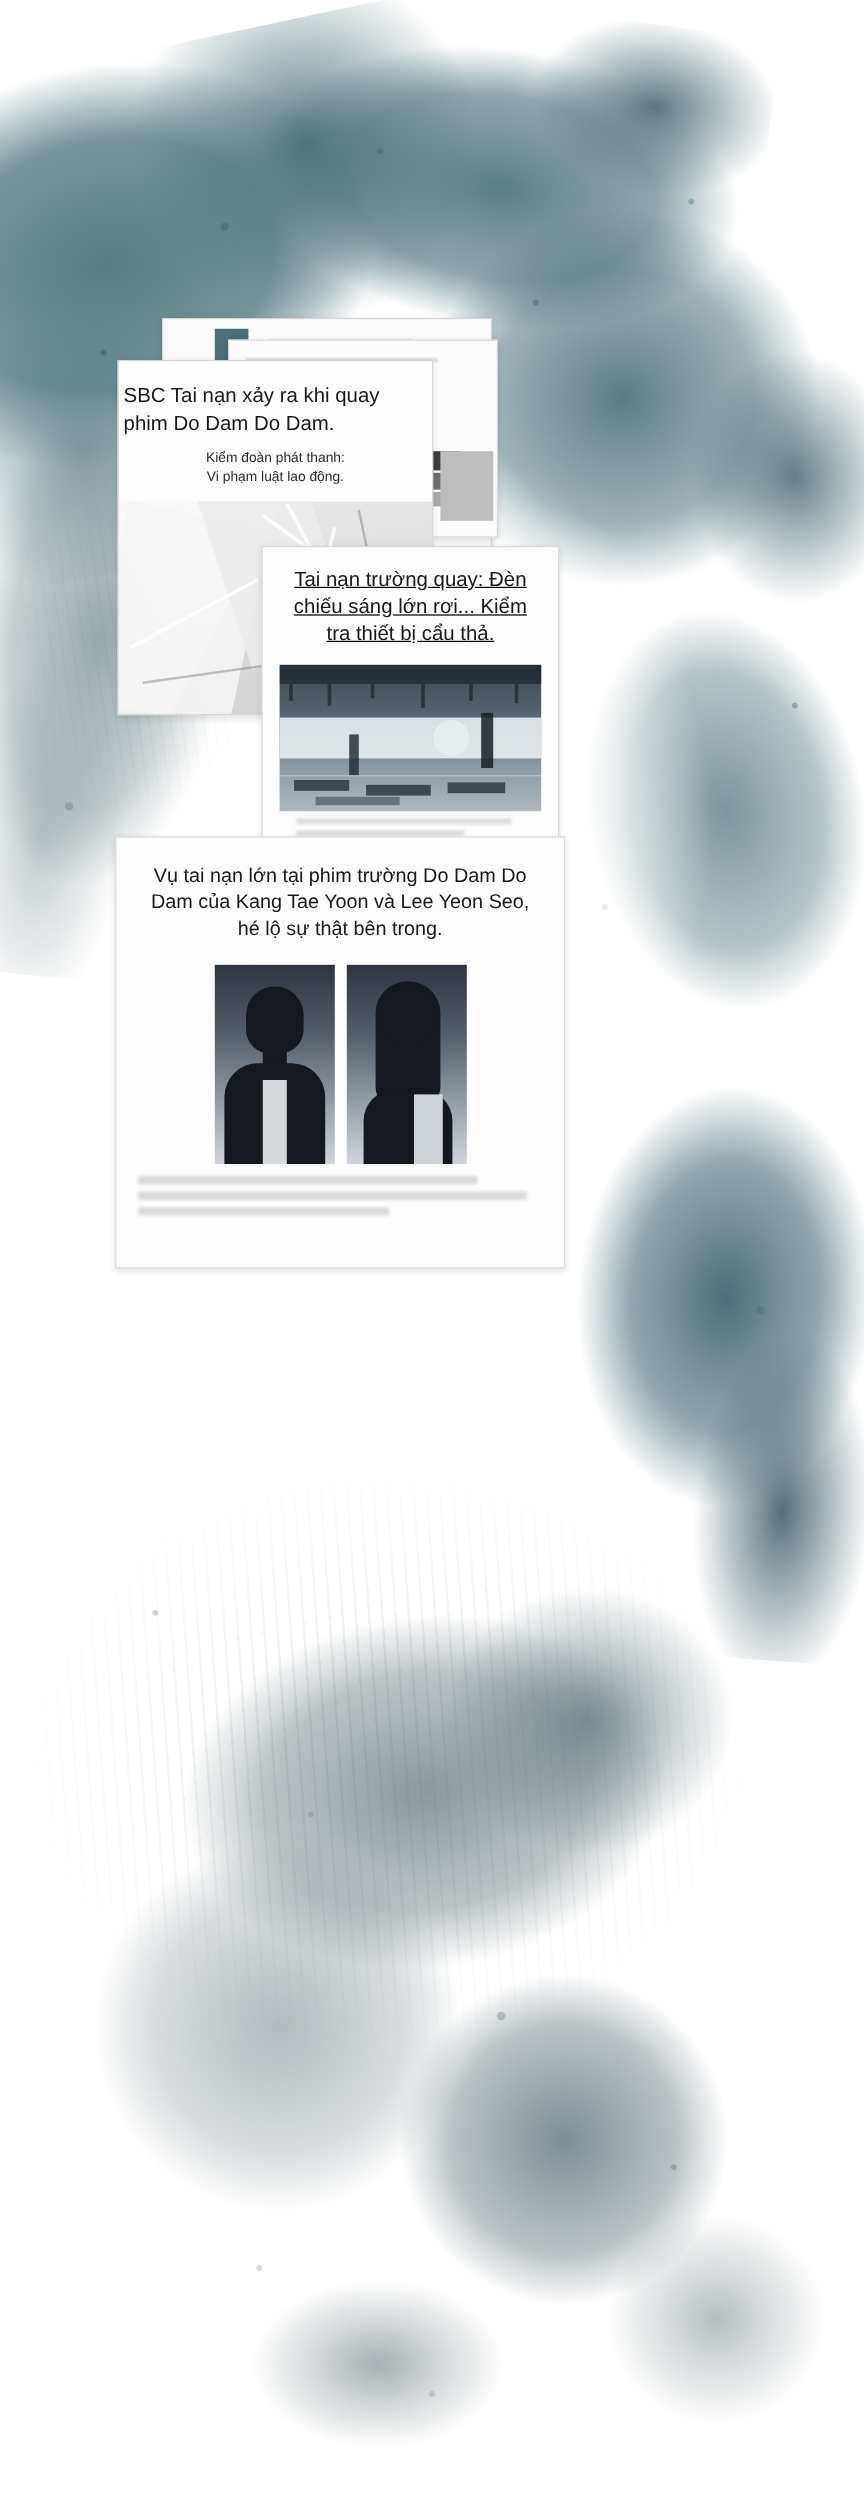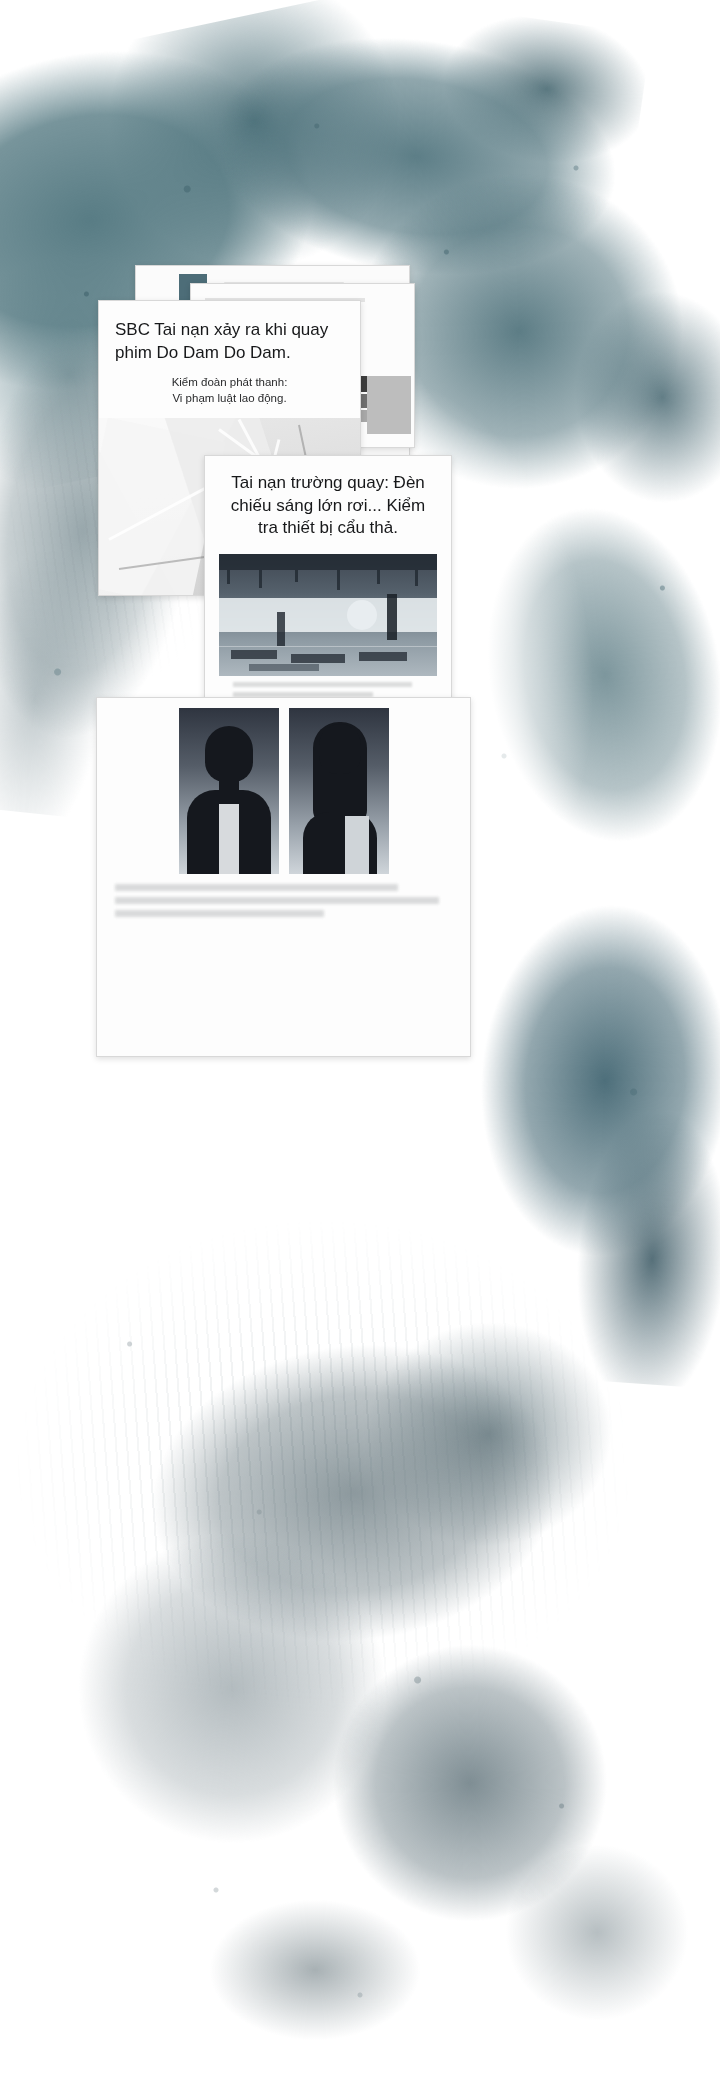--- a/index.html
+++ b/index.html
@@ -190,38 +190,38 @@
     background: #fcfcfc;
   }
 
   
   .card-1 {
     left: 98px; top: 300px;
     width: 263px; height: 296px;
   }
   
   .card-2 {
-    left: 204px; top: 455px;
-    width: 248px; height: 250px;
+    left: 218px; top: 455px;
+    width: 248px; height: 250px; text-decoration: underline;
   }
   
   .card-3 {
     left: 96px; top: 697px;
     width: 375px; height: 360px;
   }
 
   .headline {
     font-size: 17px;
     line-height: 1.33;
     color: #17181a;
     text-align: center;
     padding: 16px 14px 6px 14px;
     font-weight: 400;
   }
-  .card-1 .headline { text-align: left; padding: 18px 16px 4px 16px; }
+  .card-1 .headline { text-align: left; padding: 18px 16px 4px 4px; }
   .card-3 .headline { font-size: 16.5px; padding: 22px 18px 8px 18px; }
 
   .subhead {
     font-size: 11.5px;
     line-height: 1.4;
     color: #2a2b2d;
     text-align: center;
     padding: 6px 10px 6px 10px;
   }
 
@@ -446,20 +446,21 @@
     <div class="crate" style="left:140px; top:98px; width:48px; height:9px;"></div>
     <div class="crate" style="left:30px; top:110px; width:70px; height:7px; background:rgba(60,70,80,0.6);"></div>
   </div>
   <div class="tiny-copy">
     <div class="tc" style="width:82%; margin-left:14px;"></div>
     <div class="tc" style="width:64%; margin-left:14px;"></div>
   </div>
 </div>
 
 <div class="card card-3">
+  <div class="headline">Vụ tai nạn lớn tại phim trường Do Dam Do Dam của Kang Tae Yoon và Lee Yeon Seo, hé lộ sự thật bên trong.</div>
   <div class="portraits">
     <div class="portrait">
       <div class="sil sil-head-m"></div>
       <div class="sil sil-neck-m"></div>
       <div class="sil sil-body-m"></div>
       <div class="shirt" style="left:40px; top:96px; width:20px; height:70px;"></div>
     </div>
     <div class="portrait">
       <div class="sil sil-hair-f"></div>
       <div class="sil sil-head-f"></div>

